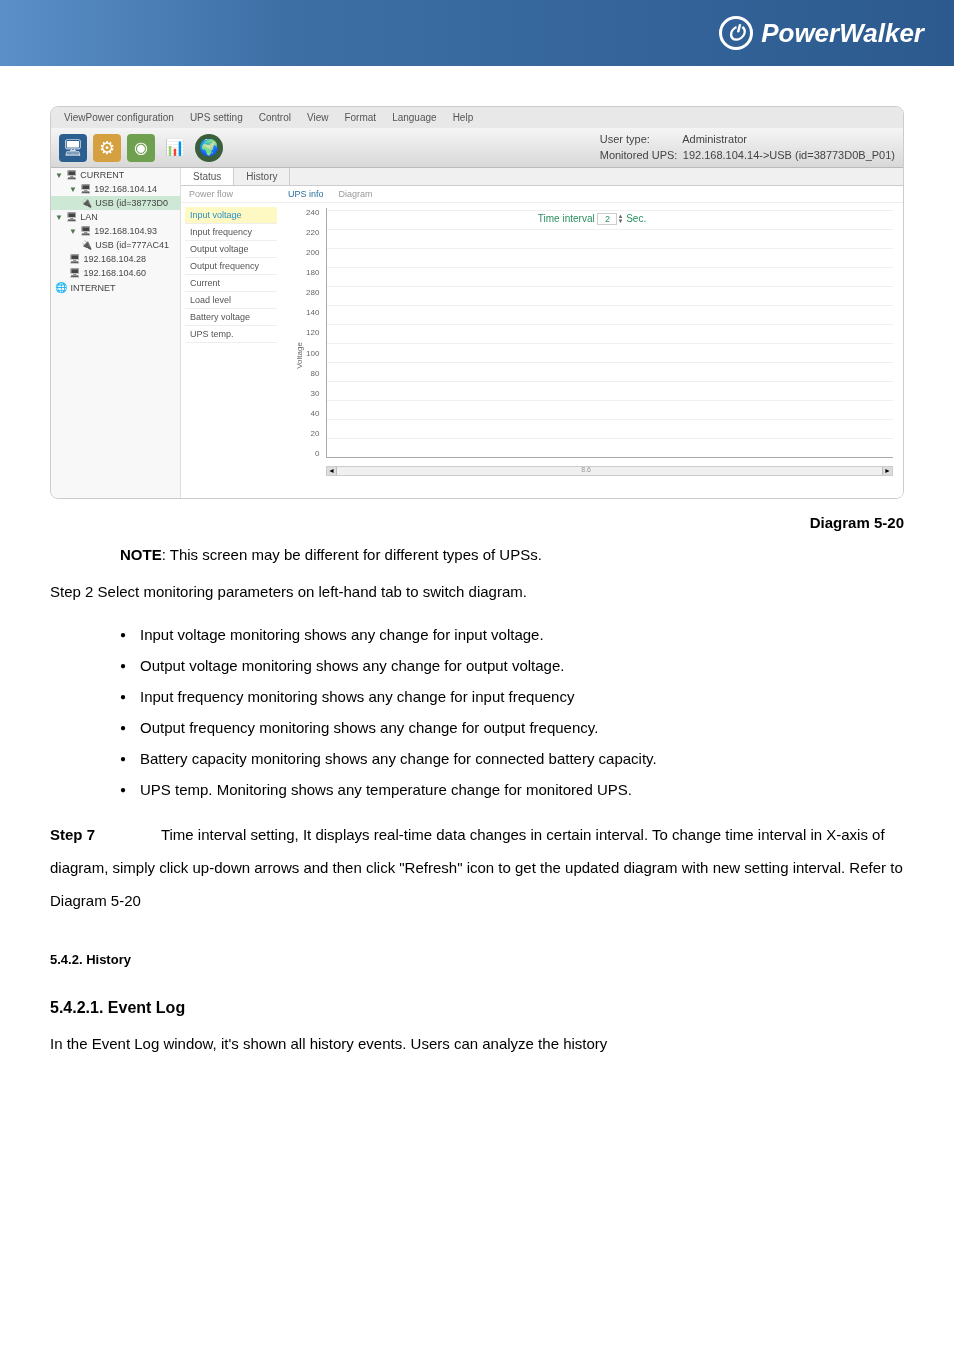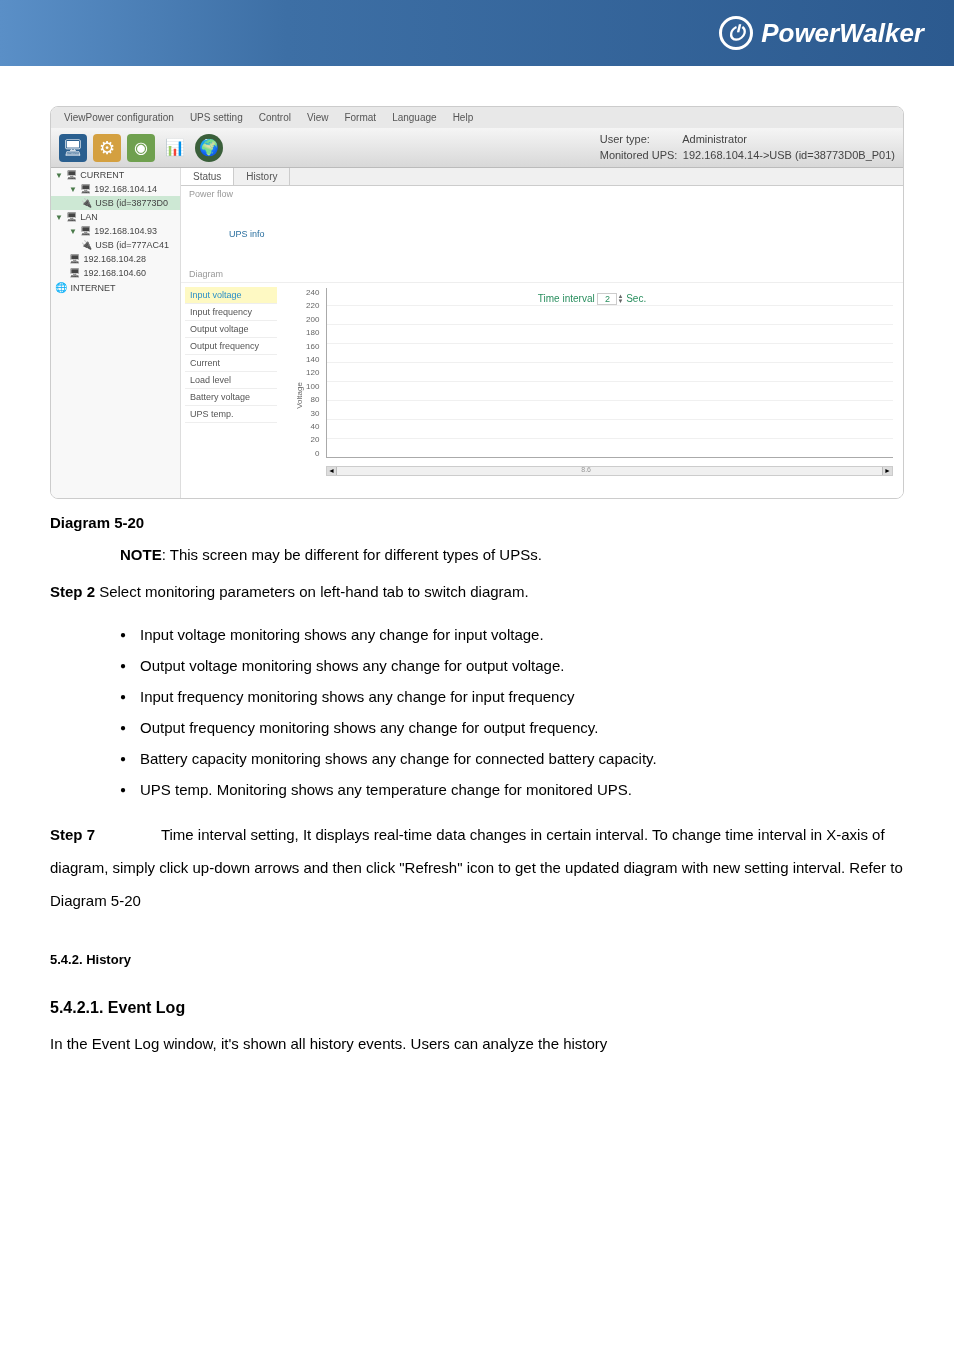--- a/index.html
+++ b/index.html
@@ -45,21 +45,21 @@
     .tree-item.child { padding-left: 18px; }
     .tree-item.child2 { padding-left: 30px; }
     .tree-item.selected { background: #cde8d4; }
     .tree-icon { font-size: 8px; color: #4a7a4a; }
     .tree-globe { font-size: 10px; }
     
     .main-area { flex: 1; background: #fff; display: flex; flex-direction: column; }
     .tabs-top { display: flex; font-size: 10px; background: #f0f0f0; border-bottom: 1px solid #ccc; }
     .tab { padding: 3px 12px; border-right: 1px solid #ccc; color: #555; }
     .tab.active { background: #fff; }
-    .subtabs { display: flex; font-size: 9px; padding: 3px 8px; border-bottom: 1px solid #eee; gap: 30px; color: #999; flex-direction: column; }
+    .subtabs { display: flex; font-size: 9px; padding: 3px 8px; border-bottom: 1px solid #eee; gap: 15px; color: #999; }
     .subtabs .active { color: #2a6f9f; padding-left: 40px; }
     
     .chart-region { display: flex; flex: 1; }
     .param-list { width: 100px; font-size: 9px; color: #555; padding: 4px; }
     .param-item { padding: 3px 5px; border-bottom: 1px solid #eee; }
     .param-item.selected { color: #2a8fc7; background: #fef9c3; }
     
     .plot-area { flex: 1; position: relative; padding: 5px 10px; }
     .y-axis { position: absolute; left: 25px; top: 5px; bottom: 40px; display: flex; flex-direction: column; justify-content: space-between; font-size: 8px; color: #666; text-align: right; }
     .plot-canvas { position: absolute; left: 45px; right: 10px; top: 5px; bottom: 40px; border-left: 1px solid #aaa; border-bottom: 1px solid #aaa; background: repeating-linear-gradient(0deg, transparent, transparent 18px, #f0f0f0 18px, #f0f0f0 19px); }
@@ -67,25 +67,25 @@
     
     .scroll-track { position: absolute; bottom: 22px; left: 45px; right: 10px; height: 10px; background: #f0f0f0; border: 1px solid #ccc; }
     .scroll-thumb-l { position: absolute; left: 0; width: 10px; height: 100%; background: #ddd; border-right: 1px solid #bbb; font-size: 7px; text-align: center; }
     .scroll-thumb-r { position: absolute; right: 0; width: 10px; height: 100%; background: #ddd; border-left: 1px solid #bbb; font-size: 7px; text-align: center; }
     .scroll-tick { position: absolute; left: 45%; font-size: 7px; color: #999; top: -1px; }
     
     .time-interval { text-align: center; font-size: 10px; color: #2a8f5f; padding: 5px; }
     .spinner { display: inline-block; width: 20px; background: #fff; border: 1px solid #ccc; font-size: 9px; text-align: center; }
     .spinbtn { display: inline-flex; flex-direction: column; font-size: 6px; vertical-align: middle; color: #666; line-height: 5px; }
     
-    .caption { text-align: left; font-weight: bold; font-size: 15px; margin: 10px 0 15px; }
+    .caption { text-align: right; font-weight: bold; font-size: 15px; margin: 10px 0 15px; }
     .note { font-size: 15px; margin-left: 70px; margin-bottom: 20px; }
     
     .step { font-size: 15px; margin-bottom: 12px; }
-    .step strong { font-weight: bold; }
+    .step strong { font-weight: normal; }
     .step-body { display: inline; }
     
     ul.bullets { list-style: none; margin-left: 70px; margin-top: 26px; }
     ul.bullets li { font-size: 15px; margin-bottom: 14px; position: relative; padding-left: 20px; }
     ul.bullets li::before { content: "●"; position: absolute; left: 0; font-size: 10px; top: 3px; }
     
     .step3 { font-size: 15px; margin-top: 20px; }
     .step3-body { margin-left: 62px; line-height: 2.2; }
     
     .section-heading { font-weight: bold; font-size: 13px; margin-top: 35px; margin-bottom: 32px; }
@@ -162,21 +162,21 @@
             <div class="param-item">Battery voltage</div>
             <div class="param-item">UPS temp.</div>
           </div>
           <div class="plot-area">
             <div class="y-label">Voltage</div>
             <div class="y-axis">
               <span>240</span>
                 <span>220</span>
                 <span>200</span>
                 <span>180</span>
-                <span>160</span>
+                <span>280</span>
                 <span>140</span>
                 <span>120</span>
                 <span>100</span>
                 <span>80</span>
                 <span>30</span>
                 <span>40</span>
                 <span>20</span>
                 <span>0</span>
             </div>
             <div class="plot-canvas"></div>

